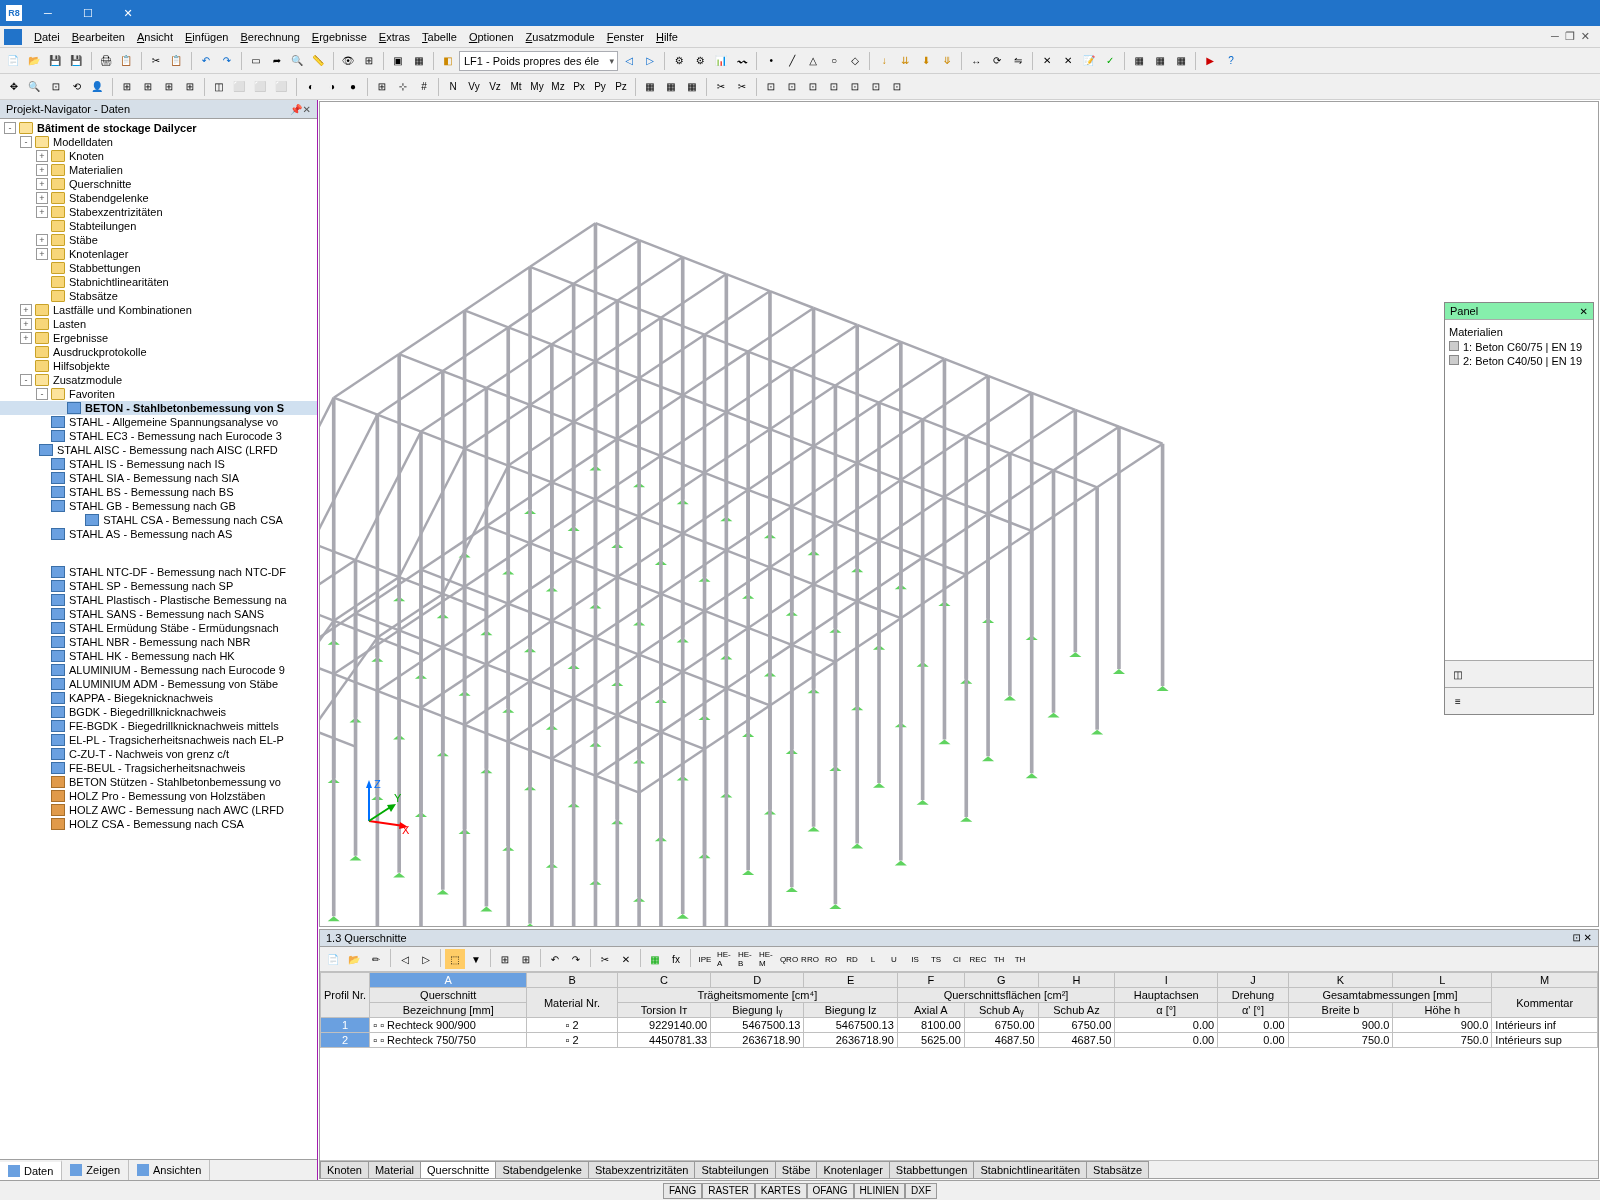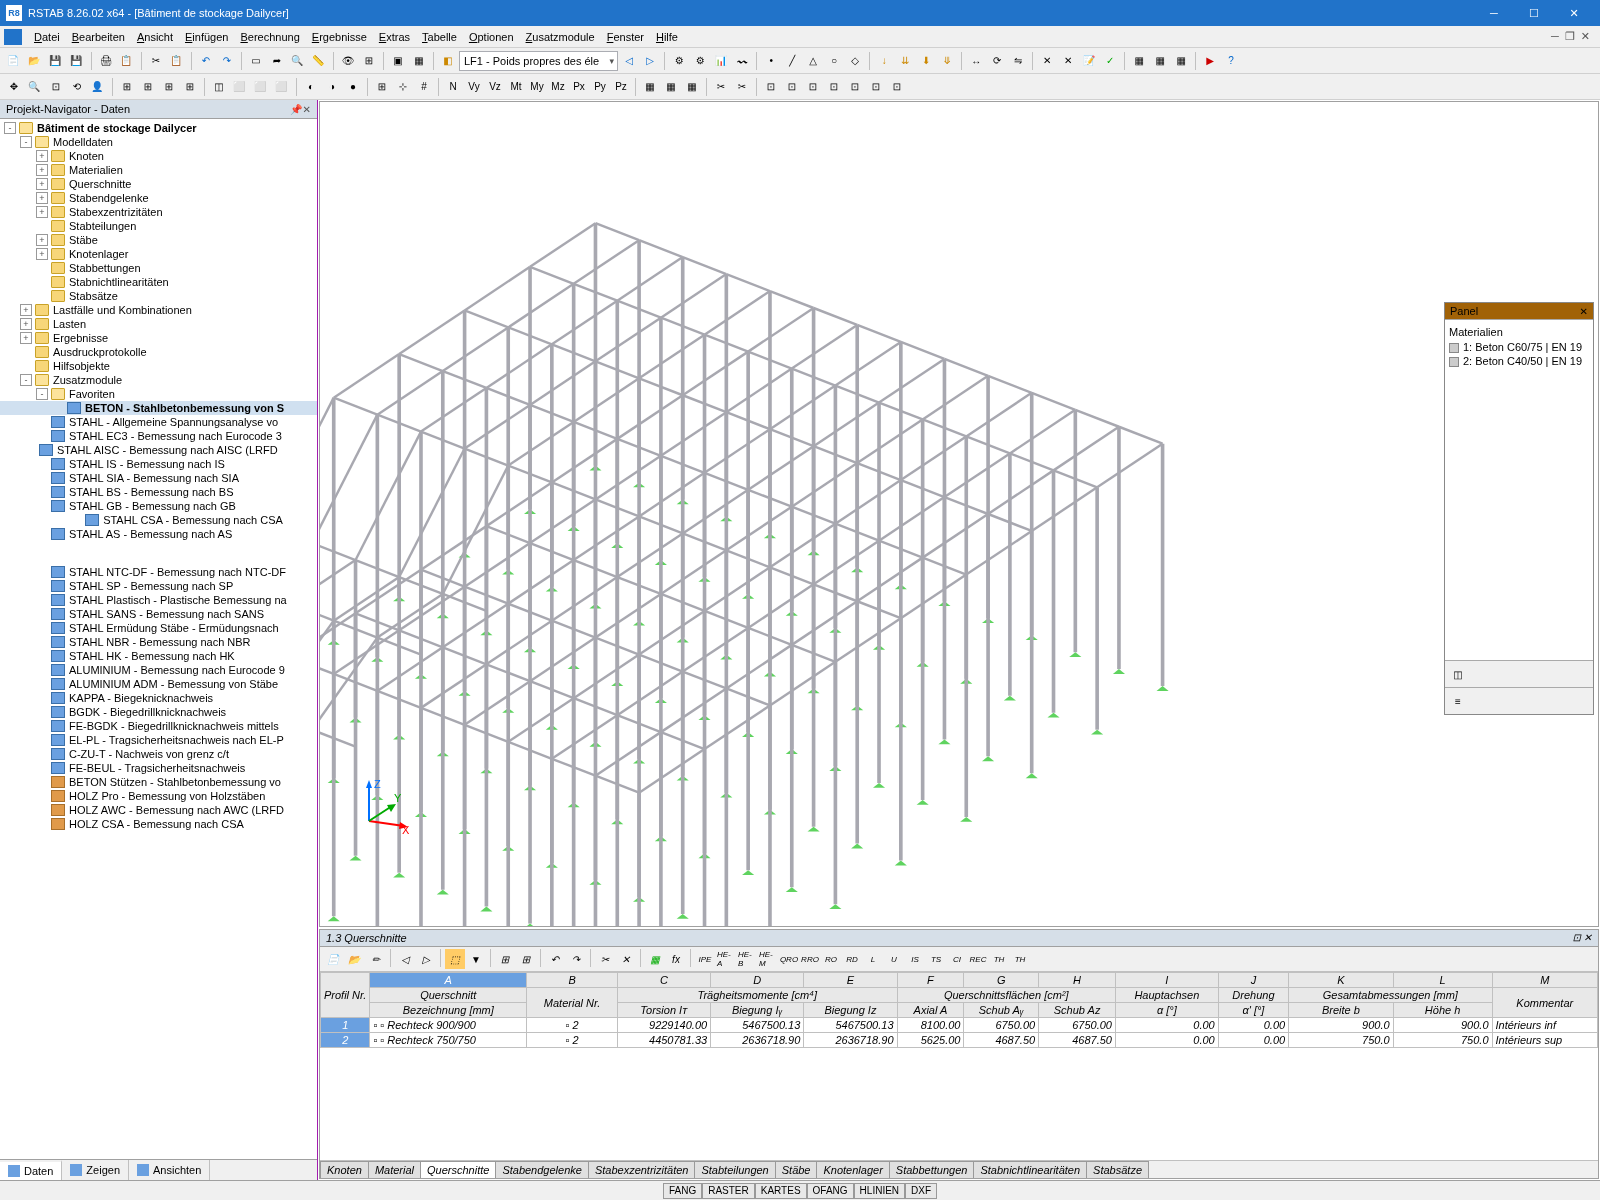--- a/index.html
+++ b/index.html
@@ -31,29 +31,29 @@
 .fico { width: 14px; height: 12px; background: #f7d679; border: 1px solid #c9a227; margin-right: 4px; border-radius: 1px; }
 .fico.open { background: #fce39b; }
 .mico { width: 14px; height: 12px; background: #6aa0e0; border: 1px solid #3a6fa8; margin-right: 4px; }
 .mico.orange { background: #e09a4a; border-color:#a86f2a;}
 .nav-tabs { border-top: 1px solid #a0a0a0; background: #f0f0f0; display: flex; }
 .nav-tab { padding: 3px 8px; border-right: 1px solid #c0c0c0; display:flex; align-items:center; gap:4px;}
 .nav-tab.active { background: #fff; border-top: 2px solid #f0f0f0; }
 .workspace { flex: 1; display: flex; flex-direction: column; min-width: 0; }
 .view3d { flex: 1; background: #fff; position: relative; border: 1px solid #a0a0a0; margin: 1px; overflow:hidden;}
 .panel { position: absolute; right: 4px; top: 200px; width: 150px; border: 1px solid #888; background: #f0f0f0; }
-.panel-head { background: #a16207; padding: 2px 5px; display: flex; align-items: center; border-bottom:1px solid #aaa;}
+.panel-head { background: #86efac; padding: 2px 5px; display: flex; align-items: center; border-bottom:1px solid #aaa;}
 .panel-head .txt { flex: 1; }
 .panel-head .x { font-size: 10px; }
 .panel-body { background: #fff; padding: 4px; height: 340px; }
 .panel-sub { padding: 2px 0; }
-.panel-item { display: flex; align-items: flex-end; padding: 1px 0; gap: 4px; white-space:nowrap; overflow:hidden;}
+.panel-item { display: flex; align-items: flex-start; padding: 1px 0; gap: 4px; white-space:nowrap; overflow:hidden;}
 .sw { width: 10px; height: 10px; background: #ccc; border: 1px solid #888; }
 .axis { position: absolute; left: 34px; bottom: 90px; }
-.tablepane { height: 250px; border: 1px solid #a0a0a0; margin: 1px; display: flex; flex-direction: column; background:#f0f0f0;font-style:italic;}
+.tablepane { height: 250px; border: 1px solid #a0a0a0; margin: 1px; display: flex; flex-direction: column; background:#f0f0f0;}
 .tp-head { background: #d6dfe8; padding: 2px 6px; border-bottom: 1px solid #a0a0a0; display:flex;}
 .tp-toolbar { background: #f0f0f0; padding: 2px 4px; display: flex; gap: 1px; border-bottom: 1px solid #c0c0c0; overflow:hidden;}
 .grid { flex: 1; overflow: auto; background: #fff; }
 table { border-collapse: collapse; width: 100%; }
 th, td { border: 1px solid #c0c0c0; padding: 1px 3px; font-size: 11px; white-space: nowrap; }
 th { background: #e8e8e8; font-weight: normal; text-align: center; }
 th.colA { background: #6aa0e0; color:#fff;}
 td.rh { background: #6aa0e0; color:#fff; text-align:center; width:22px;}
 td.num { text-align: right; }
 .tp-tabs { background: #f0f0f0; display: flex; border-top: 1px solid #c0c0c0; }
@@ -61,21 +61,20 @@
 .tp-tab.active { background: #fff; }
 .statusbar { background: #f0f0f0; height: 20px; border-top: 1px solid #a0a0a0; display: flex; align-items: center; justify-content: center; gap: 0; }
 .status-item { border: 1px solid #999; padding: 0 5px; height: 16px; display:flex; align-items:center; font-size:10px; background:#e8e8e8;}
 svg { display:block; }
 </style>
 </head>
 <body>
 
 <div class="titlebar">
   <div class="icon">R8</div>
-  <div class="title">RSTAB 8.26.02 x64 - [Bâtiment de stockage Dailycer]</div>
   <div class="wbtn">─</div>
   <div class="wbtn">☐</div>
   <div class="wbtn">✕</div>
 </div>
 
 <div class="menubar">
   <div class="mlogo"></div>
   <div id="menuitems" style="display: flex;">
       <div class="mitem"><u>D</u>atei</div>
       <div class="mitem"><u>B</u>earbeiten</div>

